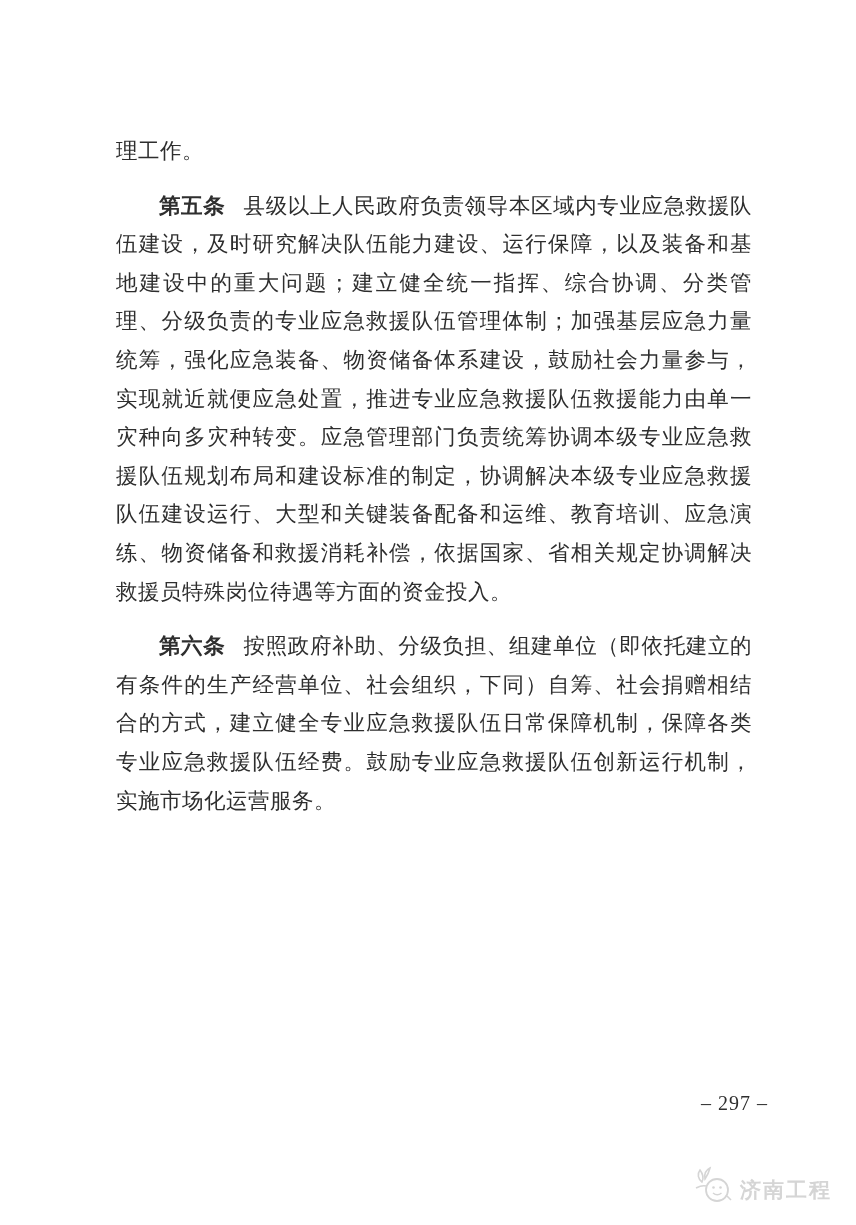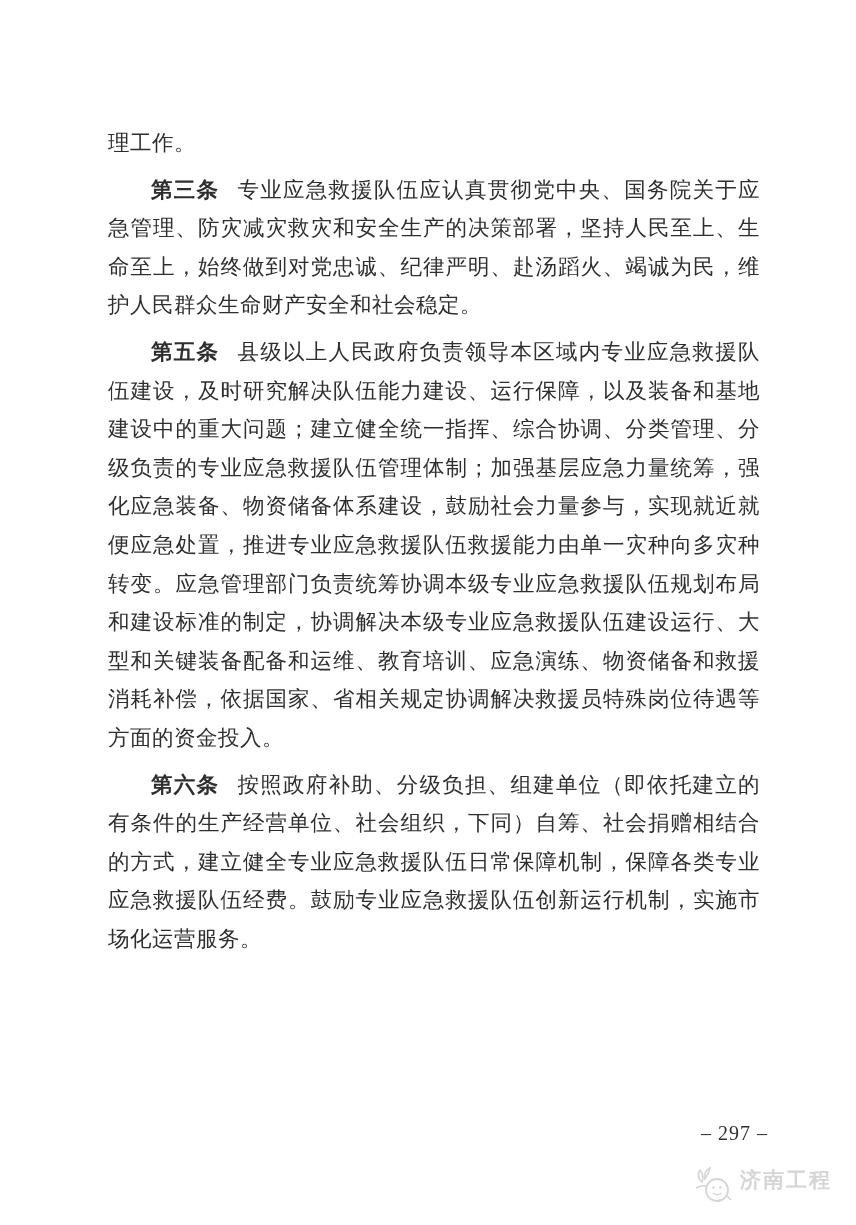--- a/index.html
+++ b/index.html
@@ -24,46 +24,46 @@
     left: 100px;
     top: 116px;
     width: 668px;
     color: #2e2e2e;
     font-size: 21.5px;
     line-height: 38.6px;
     text-align: justify;
     letter-spacing: 0.5px;
   }
   .para {
-    margin: 8px;
+    margin: 16px;
     text-indent: 2em;
   }
   .para.no-indent {
     text-indent: 0;
   }
   .lead {
     font-weight: bold;
   }
   .lead:not(:empty) {
     margin-right: 0.85em;
   }
   .page-number {
     position: absolute;
     right: 88px;
-    top: 1122px;
+    top: 1092px;
     font-size: 20px;
     color: #2e2e2e;
     letter-spacing: 1px;
   }
   .watermark {
     position: absolute;
     right: 24px;
     top: 1166px;
     display: flex;
-    align-items: flex-start;
+    align-items: flex-end;
     gap: 6px;
     color: #d5d5d5;
     font-size: 21px;
     font-weight: bold;
     letter-spacing: 2px;
     user-select: none;
   }
   .watermark svg {
     display: block;
   }
@@ -71,21 +71,20 @@
 </head>
 <body>
 
 <div class="page">
 
   <div class="doc-body">
 
     <p class="para no-indent"><span class="lead"></span><span>理工作。</span></p>
 
 
-    <p class="para"><span class="lead">第三条</span><span>专业应急救援队伍应认真贯彻党中央、国务院关于应急管理、防灾减灾救灾和安全生产的决策部署，坚持人民至上、生命至上，始终做到对党忠诚、纪律严明、赴汤蹈火、竭诚为民，维护人民群众生命财产安全和社会稳定。</span></p>
 
 
     <p class="para"><span class="lead">第五条</span><span>县级以上人民政府负责领导本区域内专业应急救援队伍建设，及时研究解决队伍能力建设、运行保障，以及装备和基地建设中的重大问题；建立健全统一指挥、综合协调、分类管理、分级负责的专业应急救援队伍管理体制；加强基层应急力量统筹，强化应急装备、物资储备体系建设，鼓励社会力量参与，实现就近就便应急处置，推进专业应急救援队伍救援能力由单一灾种向多灾种转变。应急管理部门负责统筹协调本级专业应急救援队伍规划布局和建设标准的制定，协调解决本级专业应急救援队伍建设运行、大型和关键装备配备和运维、教育培训、应急演练、物资储备和救援消耗补偿，依据国家、省相关规定协调解决救援员特殊岗位待遇等方面的资金投入。</span></p>
 
     <p class="para"><span class="lead">第六条</span><span>按照政府补助、分级负担、组建单位（即依托建立的有条件的生产经营单位、社会组织，下同）自筹、社会捐赠相结合的方式，建立健全专业应急救援队伍日常保障机制，保障各类专业应急救援队伍经费。鼓励专业应急救援队伍创新运行机制，实施市场化运营服务。</span></p>
 
   </div>
 
   <div class="page-number">– 297 –</div>
 

